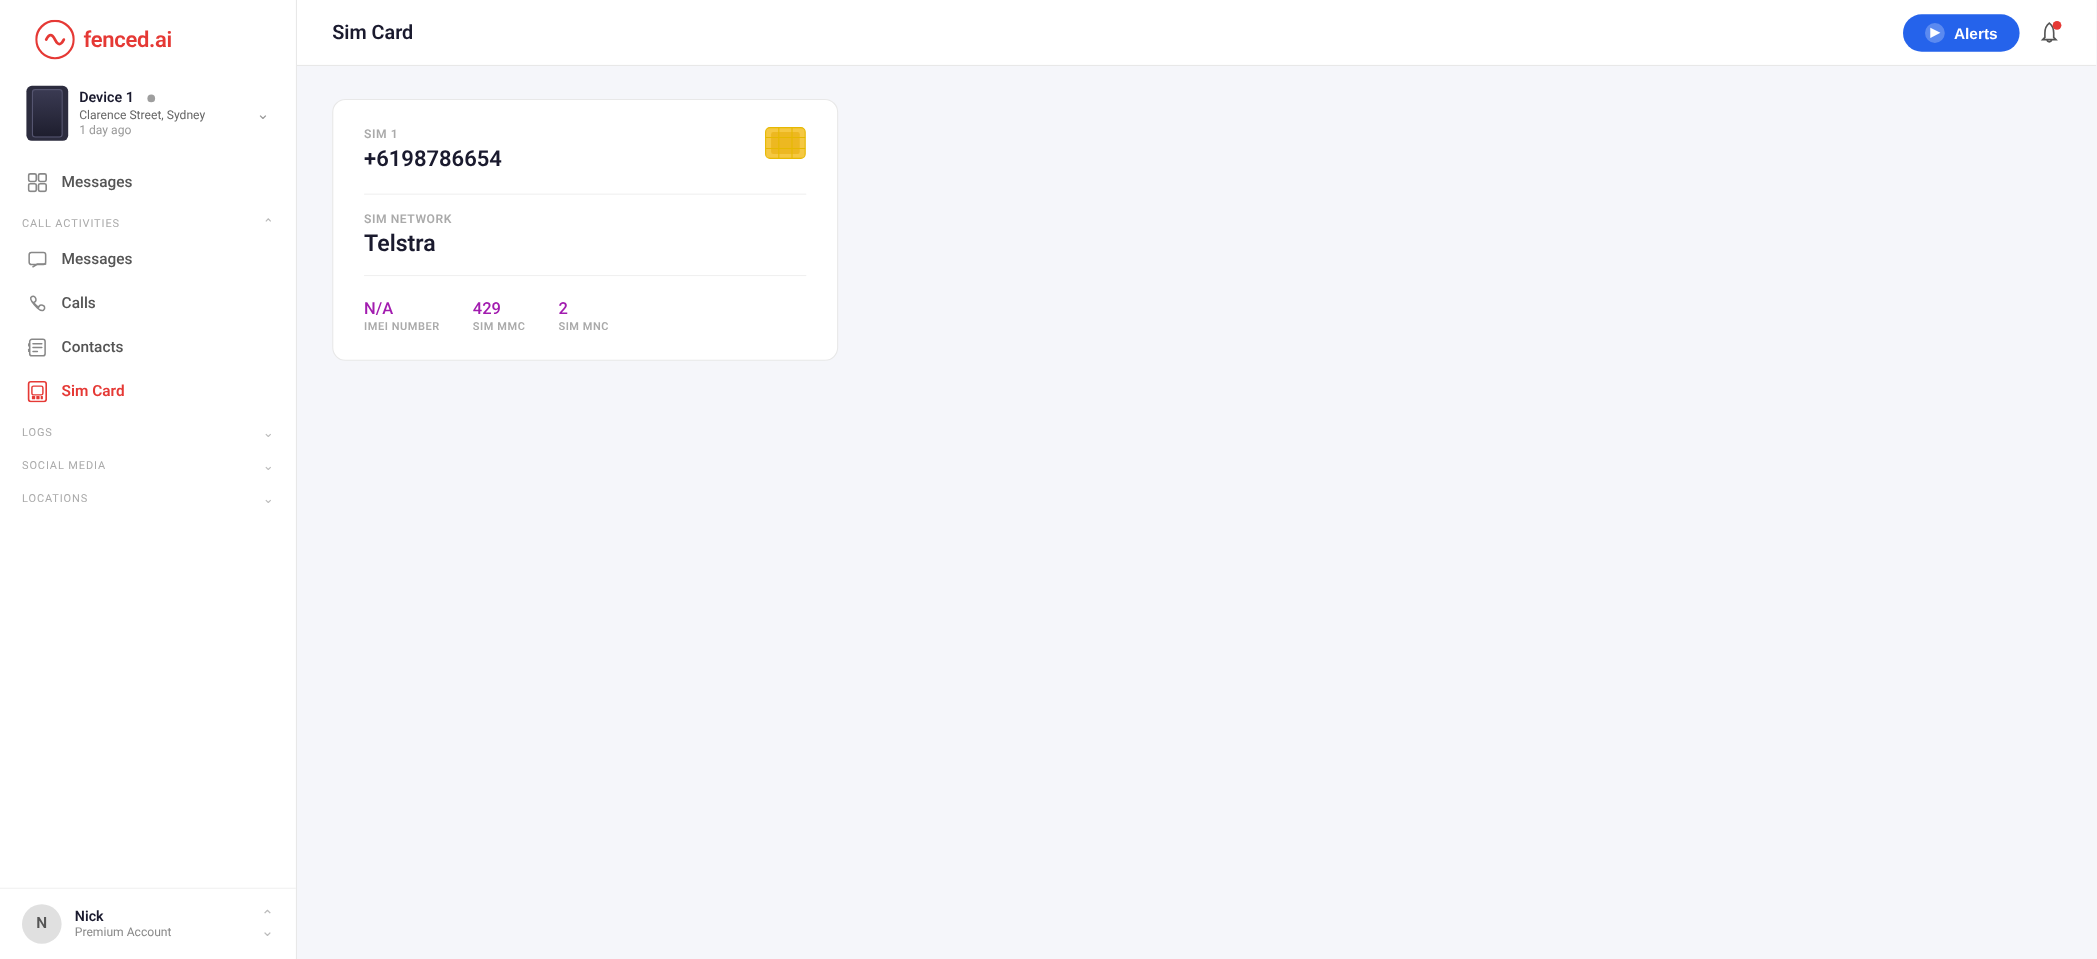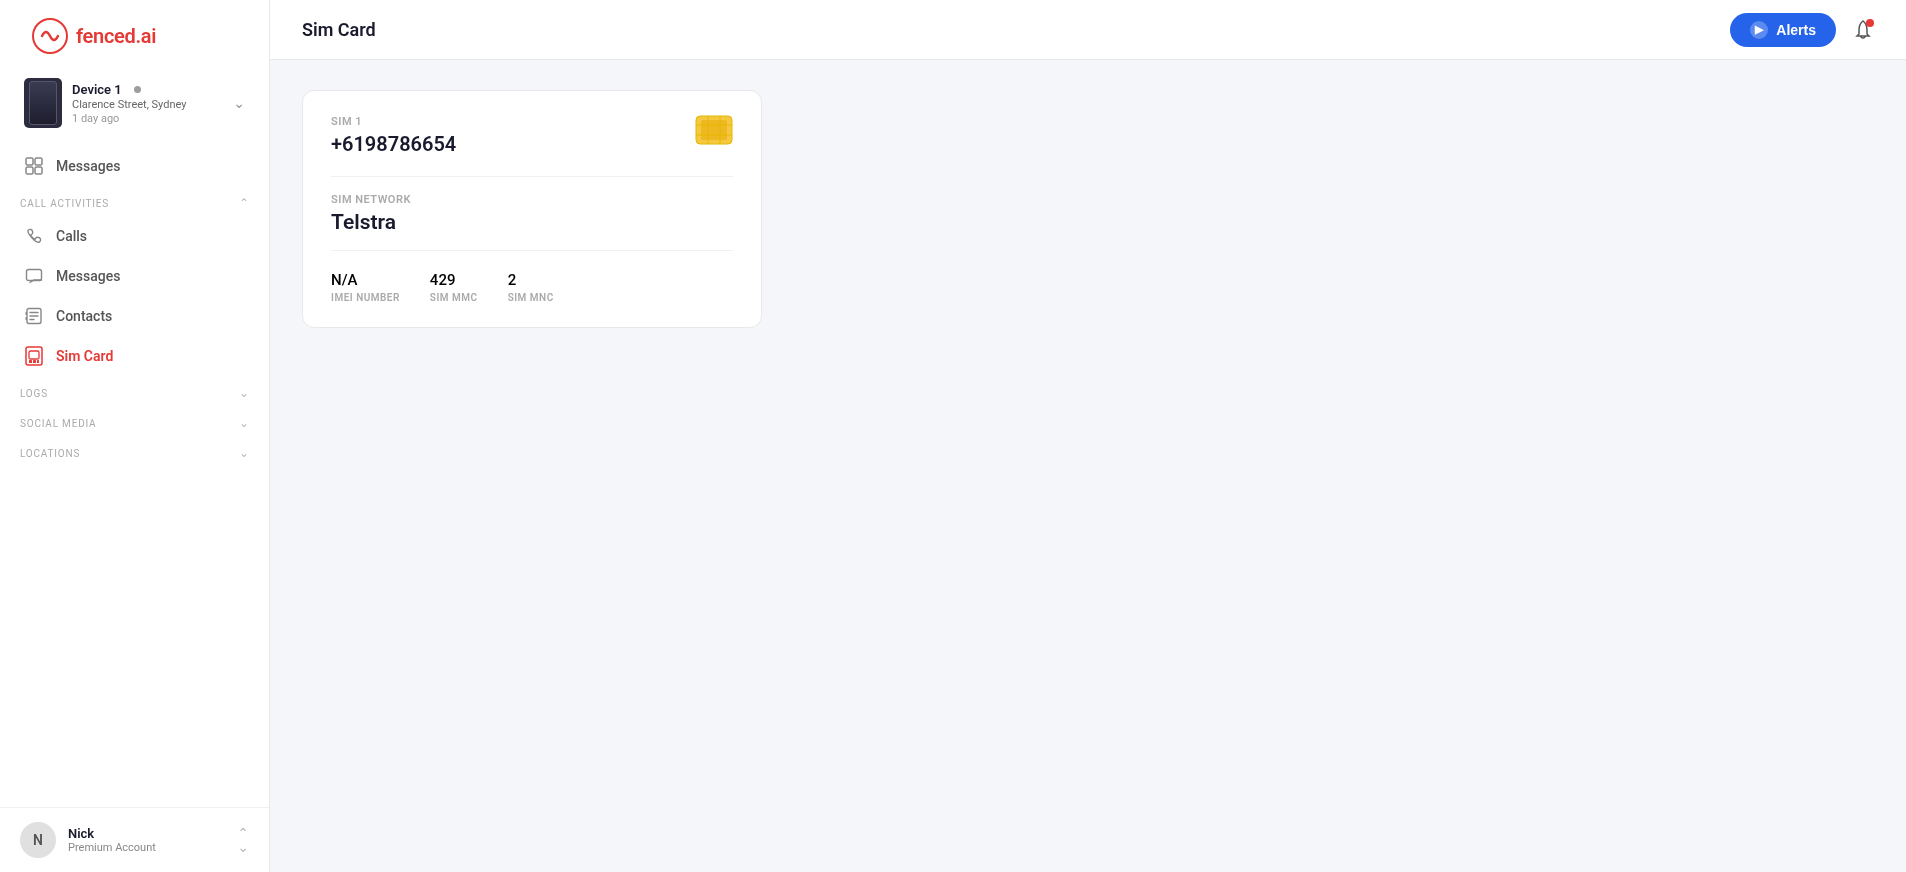--- a/index.html
+++ b/index.html
@@ -349,21 +349,21 @@
       display: flex;
       gap: 30px;
       margin-top: 20px;
     }
 
     .sim-detail-item {}
 
     .sim-detail-value {
       font-size: 15px;
       font-weight: 500;
-      color: #000000;
+      color: #a21caf;
       margin-bottom: 3px;
     }
 
     .sim-detail-label {
       font-size: 10px;
       font-weight: 600;
       color: #aaa;
       letter-spacing: 0.5px;
       text-transform: uppercase;
     }
@@ -411,34 +411,34 @@
   </div>
 
   <div class="section-header">
     <span class="section-label">CALL ACTIVITIES</span>
     <span class="section-chevron">⌃</span>
   </div>
 
   <div class="nav-item">
     <span class="nav-icon">
       <svg width="18" height="18" viewBox="0 0 18 18" fill="none">
-        <path d="M3 3.5C3 3.5 4.5 2 6 2.5C7.5 3 8 5.5 7.5 6.5C7 7.5 5.5 8 5.5 8C5.5 8 7 10.5 10 12.5C10 12.5 10.5 11 11.5 10.5C12.5 10 15 10.5 15.5 12C16 13.5 14.5 15 14.5 15C14.5 15 12 16 9 13C6 10 2 6 3 3.5Z" stroke="#888" stroke-width="1.4" fill="none"></path>
-      </svg>
-    </span>
-    <span>Calls</span>
-  </div>
-
-  <div class="nav-item">
-    <span class="nav-icon">
-      <svg width="18" height="18" viewBox="0 0 18 18" fill="none">
         <rect x="1.5" y="2.5" width="15" height="11" rx="2" stroke="#888" stroke-width="1.4"></rect>
         <path d="M5 15.5L9 13H16.5" stroke="#888" stroke-width="1.4" stroke-linecap="round"></path>
       </svg>
     </span>
     <span>Messages</span>
+  </div>
+
+  <div class="nav-item">
+    <span class="nav-icon">
+      <svg width="18" height="18" viewBox="0 0 18 18" fill="none">
+        <path d="M3 3.5C3 3.5 4.5 2 6 2.5C7.5 3 8 5.5 7.5 6.5C7 7.5 5.5 8 5.5 8C5.5 8 7 10.5 10 12.5C10 12.5 10.5 11 11.5 10.5C12.5 10 15 10.5 15.5 12C16 13.5 14.5 15 14.5 15C14.5 15 12 16 9 13C6 10 2 6 3 3.5Z" stroke="#888" stroke-width="1.4" fill="none"></path>
+      </svg>
+    </span>
+    <span>Calls</span>
   </div>
 
   <div class="nav-item">
     <span class="nav-icon">
       <svg width="18" height="18" viewBox="0 0 18 18" fill="none">
         <rect x="2" y="1.5" width="14" height="15" rx="2" stroke="#888" stroke-width="1.4"></rect>
         <path d="M5 5.5H13M5 9H13M5 12.5H9" stroke="#888" stroke-width="1.4" stroke-linecap="round"></path>
         <rect x="0.5" y="5" width="1.5" height="3" rx="0.5" fill="#888"></rect>
         <rect x="0.5" y="10" width="1.5" height="3" rx="0.5" fill="#888"></rect>
       </svg>

